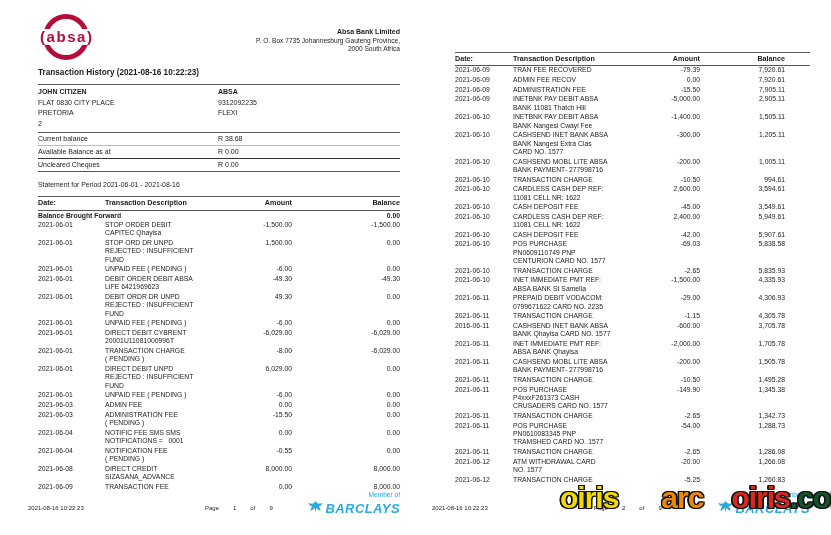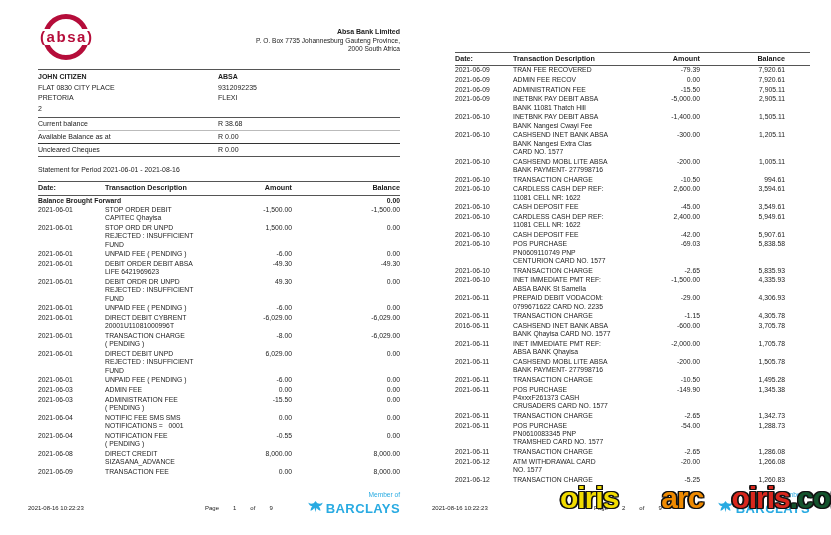--- a/index.html
+++ b/index.html
@@ -47,21 +47,21 @@
   
   .foot-ts{position:absolute;left:3px;top:505px;font-size:6px;}
   .p2 .foot-ts{left:2px;}
   .foot-page{position:absolute;left:180px;top:505px;font-size:6px;}
   .p2 .foot-page{left:164px;}
   .foot-page span{margin-right:14px;}
   .member-block{position:absolute;right:10px;top:491px;text-align:right;color:#29abe2;}
   .p2 .member-block{right:5px;}
   .member-of{font-size:6.6px;margin-bottom:1px;}
   .barclays-line{display:flex;align-items:center;justify-content:flex-end;gap:3px;}
-  .barclays-word{font-size:13px;font-weight:bold;letter-spacing:0.4px;}
+  .barclays-word{font-size:13px;font-weight:bold;letter-spacing:0.4px;font-style:italic;}
 
   
   .watermark{
     position:absolute;left:560px;top:481px;z-index:50;
     font-size:30px;font-weight:800;letter-spacing:-1px;white-space:nowrap;
     text-shadow:-1.4px -1.4px 0 #111,1.4px -1.4px 0 #111,-1.4px 1.4px 0 #111,1.4px 1.4px 0 #111,
                  0 -1.4px 0 #111,0 1.4px 0 #111,-1.4px 0 0 #111,1.4px 0 0 #111;
   }
 </style>
 </head>
@@ -77,20 +77,21 @@
         <text x="28" y="30" text-anchor="middle" font-family="Liberation Sans, DejaVu Sans, sans-serif" font-size="15" font-weight="bold" fill="#b50d3a" textLength="52">(absa)</text>
       </svg>
     </div>
     <div class="bank-block">
       <div class="bank-name">Absa Bank Limited</div>
       <div class="bank-addr">P. O. Box 7735 Johannesburg Gauteng Province,</div>
       <div class="bank-addr">2000 South Africa</div>
     </div>
   </div>
 
+  <div class="doc-title">Transaction History (2021-08-16 10:22:23)</div>
 
   <div class="info-block">
     <div class="info-row">
       <span class="info-bold">JOHN CITIZEN</span>
       <span class="info-bold">ABSA</span>
     </div>
     <div class="info-row">
       <span>FLAT 0830 CITY PLACE</span>
       <span>9312092235</span>
     </div>

